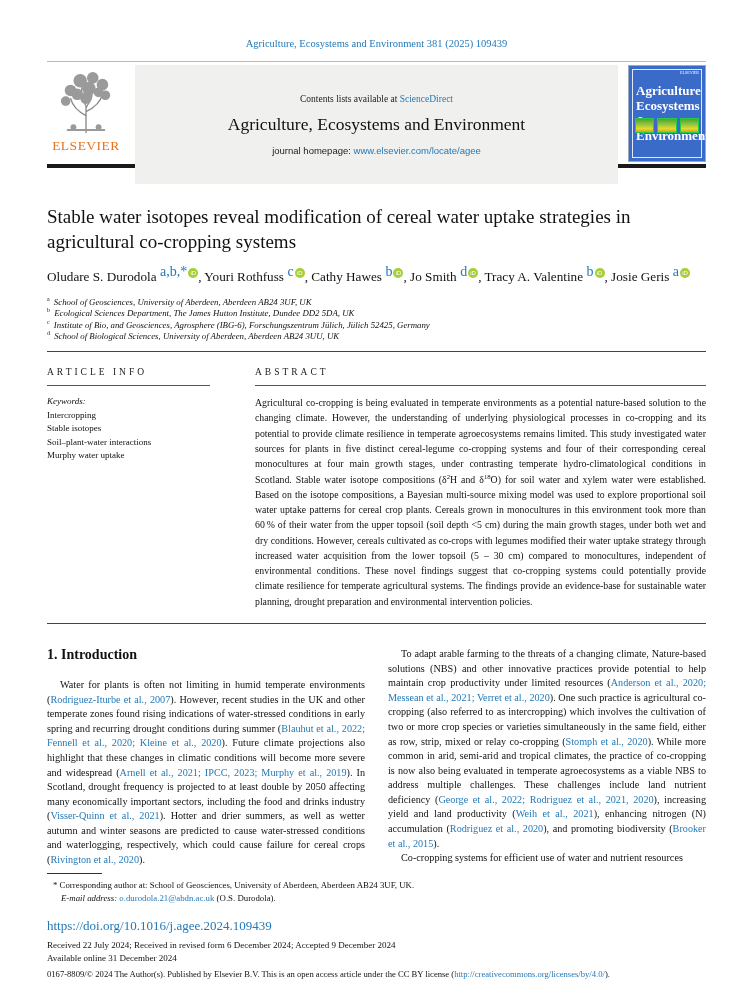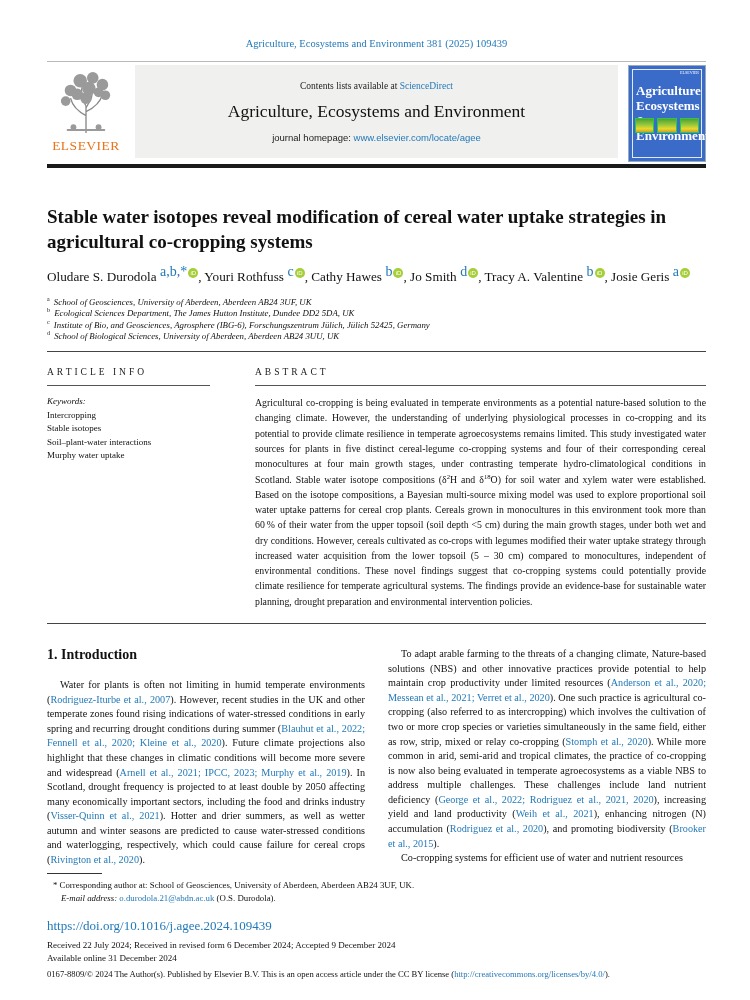--- a/index.html
+++ b/index.html
@@ -18,21 +18,21 @@
   .citation { margin-top: 38px; text-align: center; font-size: 10.5px; color: #2379b8; }
 
   
   .header { margin-top: 12px; border-top: 1px solid #b9b9b9; padding-top: 3px;
             display: flex; align-items: stretch; height: 100px; }
   .logo-box { width: 78px; display: flex; flex-direction: column; align-items: center;
               justify-content: flex-start; padding-top: 4px; }
   .logo-tree { width: 58px; height: 68px; }
   .logo-word { font-size: 13.5px; color: #e8731a; letter-spacing: 0.5px;
                font-family: "Liberation Serif", serif; margin-top: 1px; }
-  .head-mid { flex: 1; background: #f0f0ef; margin: 0 10px; height: 93px;
+  .head-mid { flex: 1; background: #f0f0ef; margin: 0 10px; height: 119px;
               display: flex; flex-direction: column; align-items: center;
               justify-content: center; gap: 10px; }
   .contents-line { font-size: 9.5px; color: #222; }
   .journal-title { font-size: 17.5px; color: #111; }
   .homepage-line { font-size: 9.5px; font-family: "Liberation Sans", sans-serif; color: #222; }
   .cover { width: 78px; height: 97px; background: #3a6bc9; border: 1px solid #9ab;
            position: relative; padding: 6px 5px; }
   .cover-inner { position: absolute; inset: 3px; border: 1px solid rgba(255,255,255,0.85); }
   .cover-pub { position: absolute; top: 5px; right: 6px; color: #fff; font-size: 4px;
                line-height: 1.1; text-align: right; }
@@ -132,21 +132,21 @@
       <div class="cover-title">Agriculture Ecosystems &amp; Environment</div>
       <div class="cover-strip">
         <div class="field"></div>
         <div class="field"></div>
         <div class="field"></div>
       </div>
     </div>
   </div>
   <div class="black-bar"></div>
 
-  <h1 class="art-title" style="font-weight: bold;">Stable water isotopes reveal modification of cereal water uptake strategies in agricultural co-cropping systems</h1>
+  <h1 class="art-title" style="font-weight: normal;">Stable water isotopes reveal modification of cereal water uptake strategies in agricultural co-cropping systems</h1>
 
   <div class="authors"><span>Oludare S. Durodola</span><span class="author-sup">&nbsp;a,b,*</span><span class="orcid">iD</span>, <span>Youri Rothfuss</span><span class="author-sup">&nbsp;c</span><span class="orcid">iD</span>, <span>Cathy Hawes</span><span class="author-sup">&nbsp;b</span><span class="orcid">iD</span>, <span>Jo Smith</span><span class="author-sup">&nbsp;d</span><span class="orcid">iD</span>, <span>Tracy A. Valentine</span><span class="author-sup">&nbsp;b</span><span class="orcid">iD</span>, <span>Josie Geris</span><span class="author-sup">&nbsp;a</span><span class="orcid">iD</span></div>
 
   <div class="affils">
       <div><sup>a</sup><span> School of Geosciences, University of Aberdeen, Aberdeen AB24 3UF, UK</span></div>
       <div><sup>b</sup><span> Ecological Sciences Department, The James Hutton Institute, Dundee DD2 5DA, UK</span></div>
       <div><sup>c</sup><span> Institute of Bio, and Geosciences, Agrosphere (IBG-6), Forschungszentrum Jülich, Jülich 52425, Germany</span></div>
       <div><sup>d</sup><span> School of Biological Sciences, University of Aberdeen, Aberdeen AB24 3UU, UK</span></div>
     </div>
 

